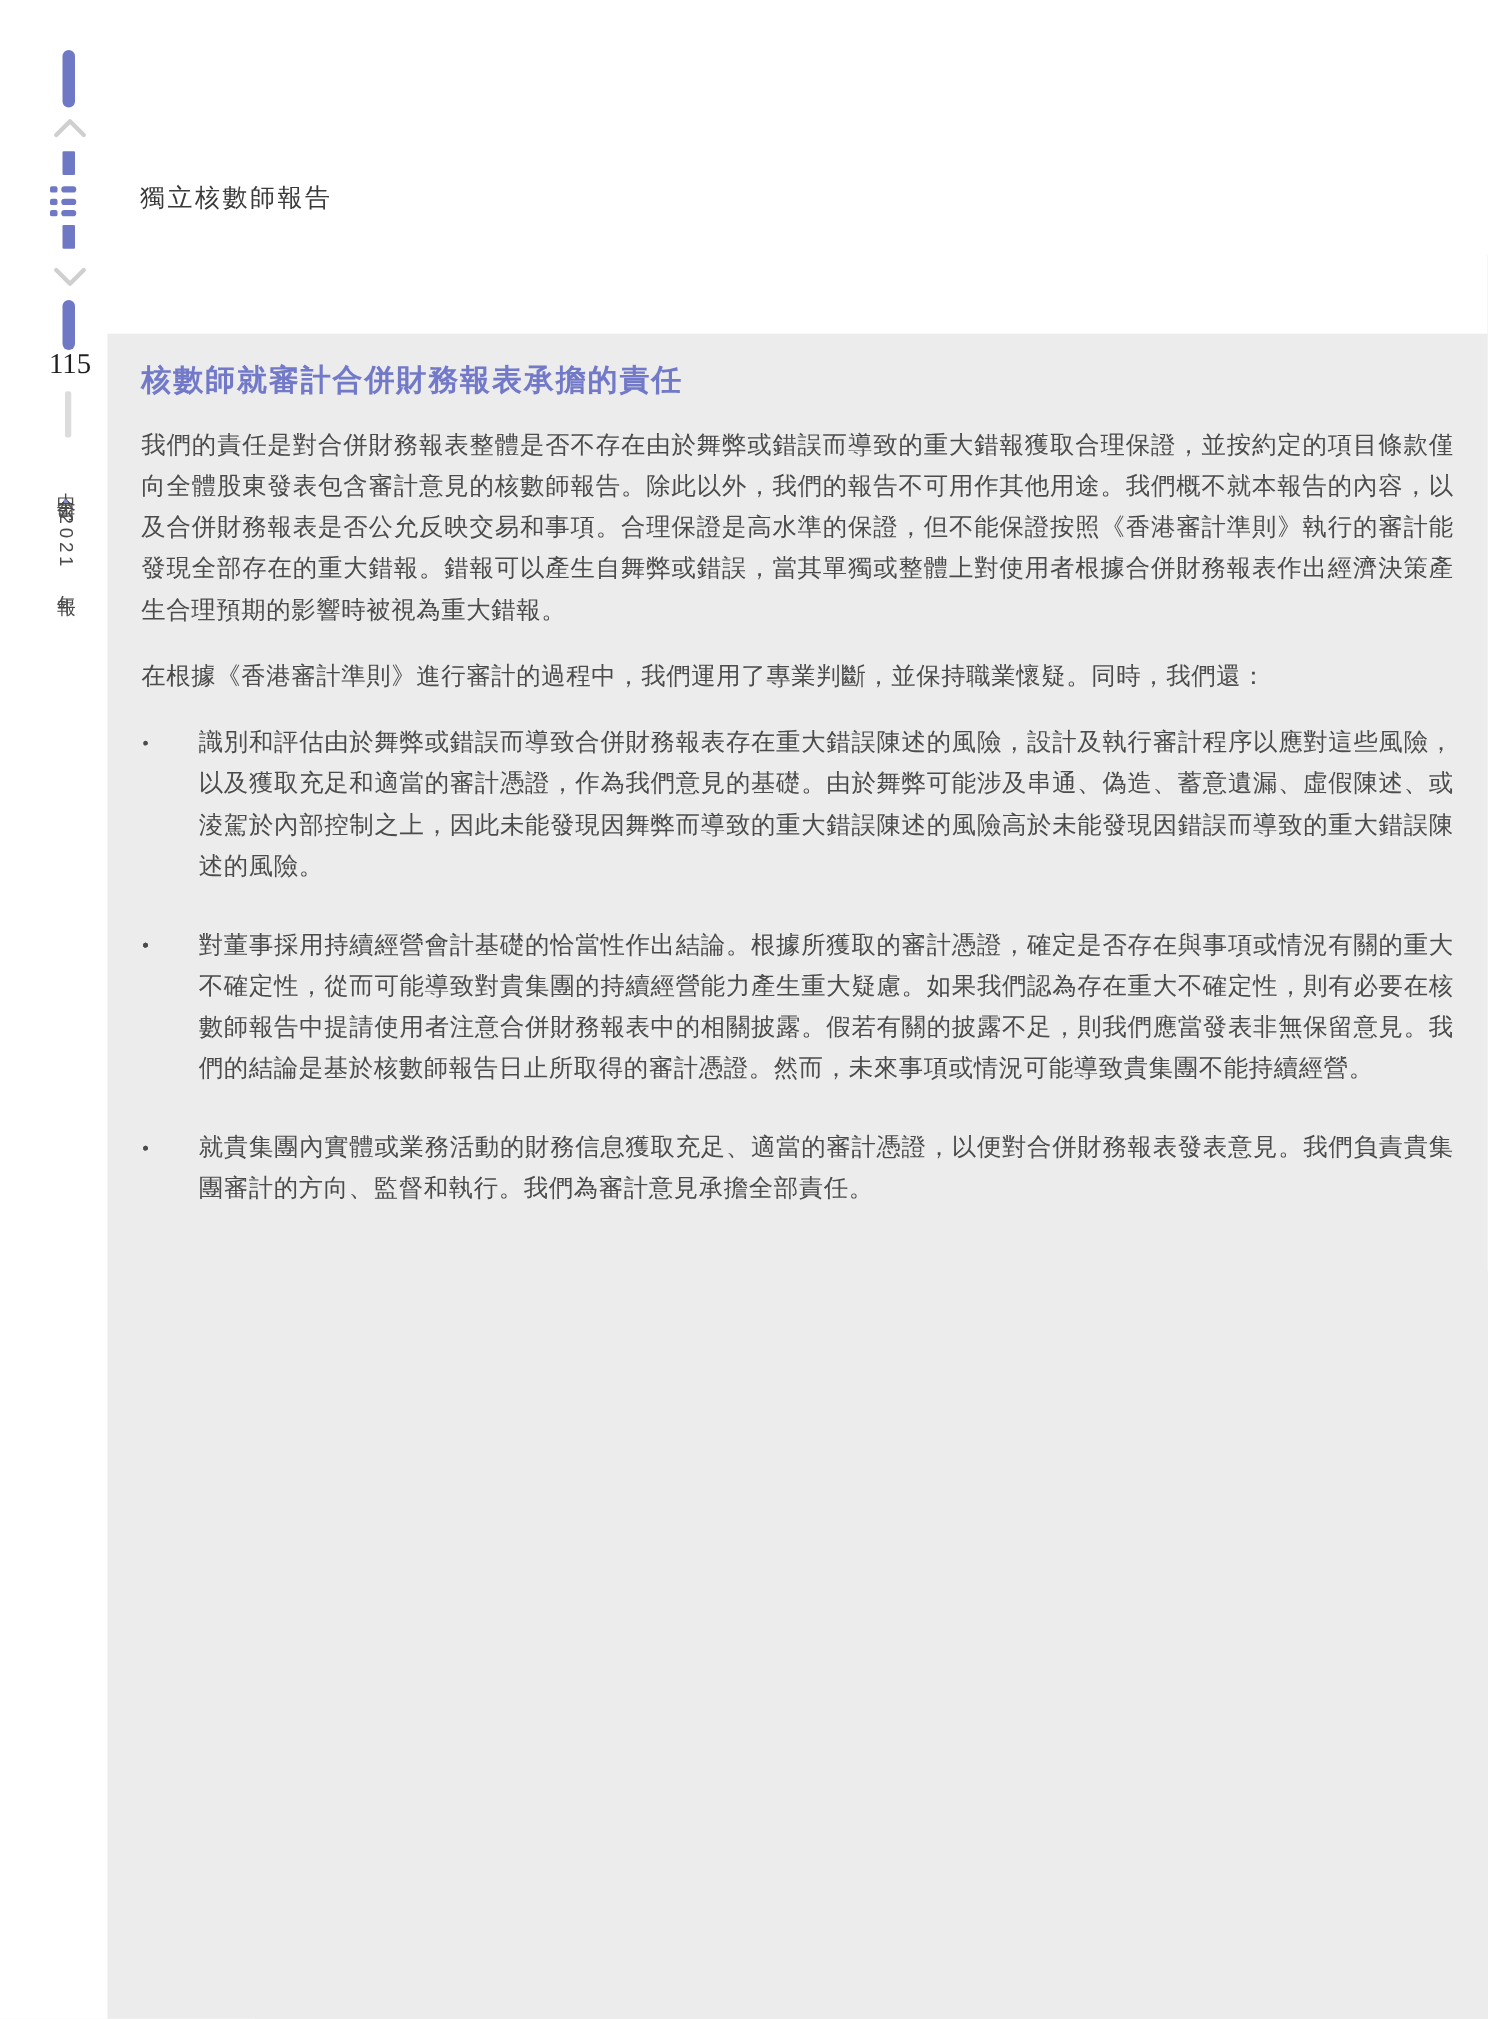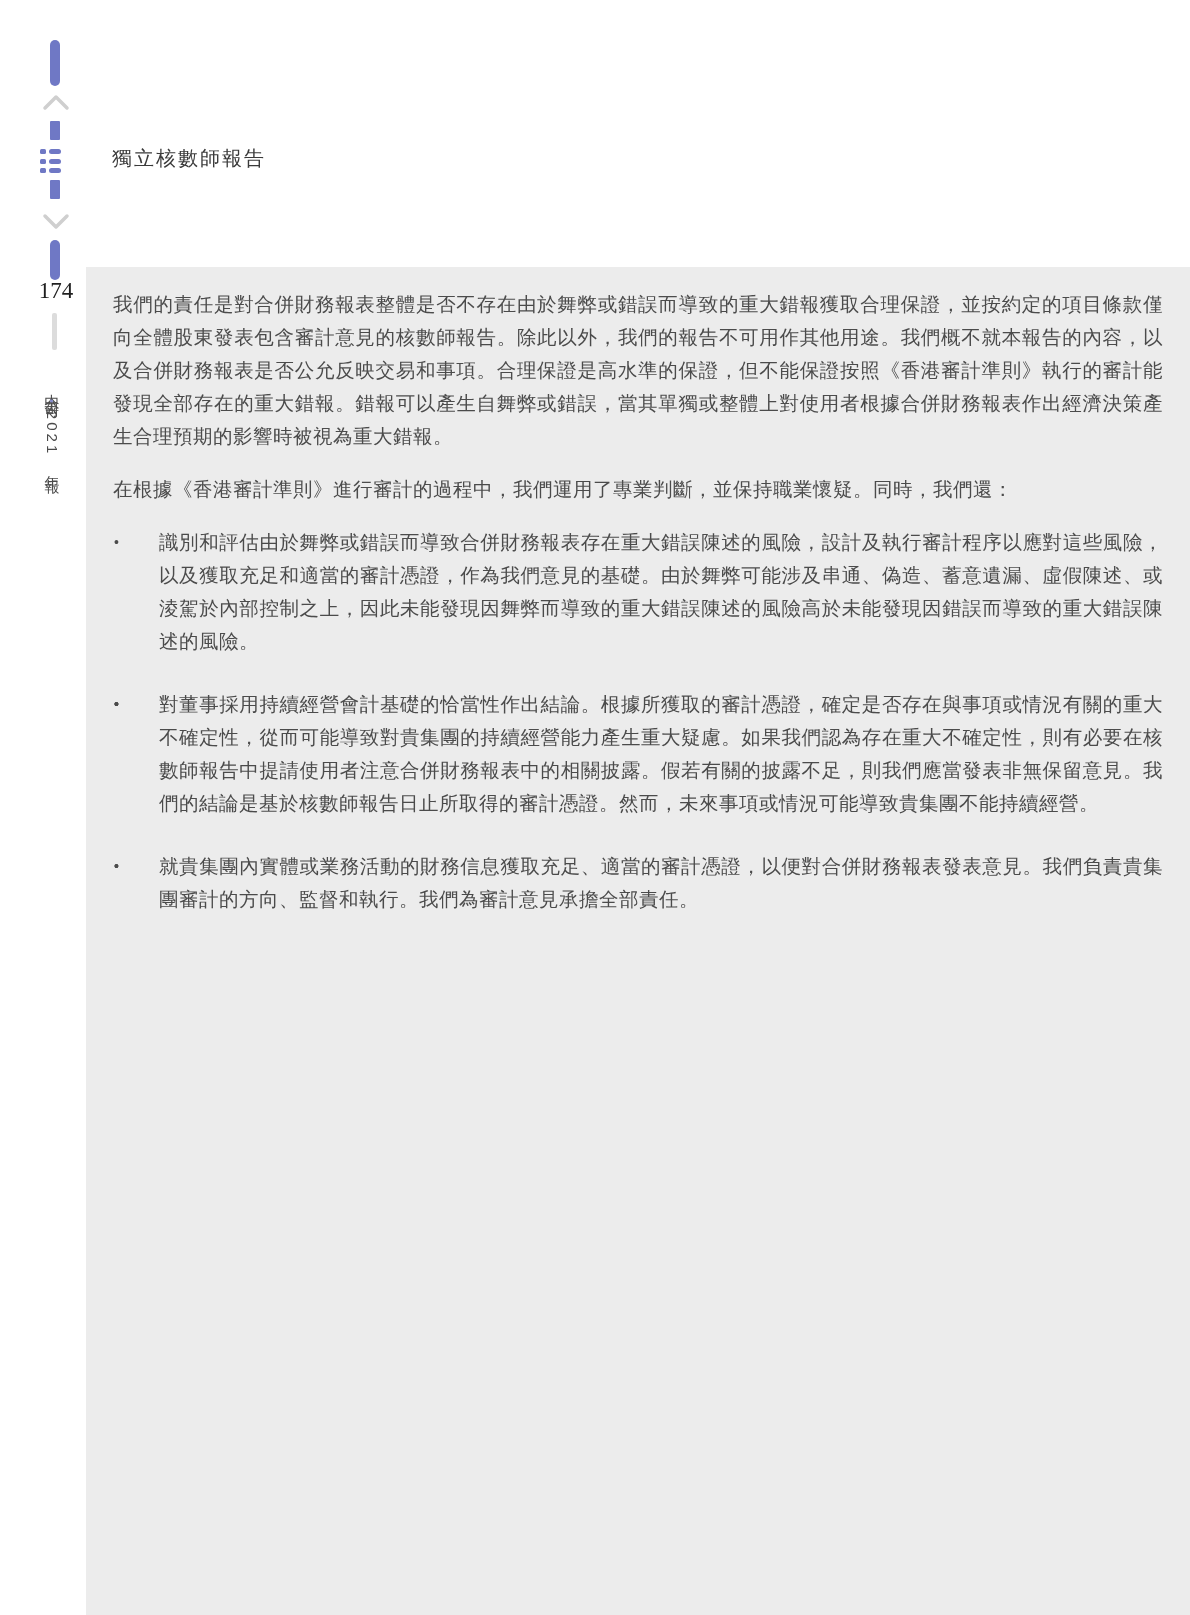--- a/index.html
+++ b/index.html
@@ -123,31 +123,32 @@
 </div>
 
 <div class="rail-el deco-sq two"></div>
 
 <svg class="rail-el chev down" viewBox="0 0 28 20" aria-hidden="true">
   <polyline points="3,4 14,15 25,4" fill="none" stroke="#CFCFCF" stroke-width="3.5" stroke-linecap="round" stroke-linejoin="round"></polyline>
 </svg>
 
 <div class="rail-el deco-bar bottom"></div>
 
-<div class="rail-el page-num">174</div>
+<div class="rail-el page-num">115</div>
 
 <div class="rail-el tick"></div>
 
 <div class="rail-el side-caption">
   <span>中金公司</span><span class="sep">•</span><span>2021 年報</span>
 </div>
 
 <div class="doc-title">獨立核數師報告</div>
 
 <div class="content-panel">
+  <h1 class="section-title">核數師就審計合併財務報表承擔的責任</h1>
 
   <p>我們的責任是對合併財務報表整體是否不存在由於舞弊或錯誤而導致的重大錯報獲取合理保證，並按約定的項目條款僅向全體股東發表包含審計意見的核數師報告。除此以外，我們的報告不可用作其他用途。我們概不就本報告的內容，以及合併財務報表是否公允反映交易和事項。合理保證是高水準的保證，但不能保證按照《香港審計準則》執行的審計能發現全部存在的重大錯報。錯報可以產生自舞弊或錯誤，當其單獨或整體上對使用者根據合併財務報表作出經濟決策產生合理預期的影響時被視為重大錯報。</p>
   <p class="lead-in">在根據《香港審計準則》進行審計的過程中，我們運用了專業判斷，並保持職業懷疑。同時，我們還：</p>
 
   <ul class="audit-points">
     <li>
       <span class="bullet-dot">•</span>
       <span>識別和評估由於舞弊或錯誤而導致合併財務報表存在重大錯誤陳述的風險，設計及執行審計程序以應對這些風險，以及獲取充足和適當的審計憑證，作為我們意見的基礎。由於舞弊可能涉及串通、偽造、蓄意遺漏、虛假陳述、或淩駕於內部控制之上，因此未能發現因舞弊而導致的重大錯誤陳述的風險高於未能發現因錯誤而導致的重大錯誤陳述的風險。</span>
     </li>
     <li>

